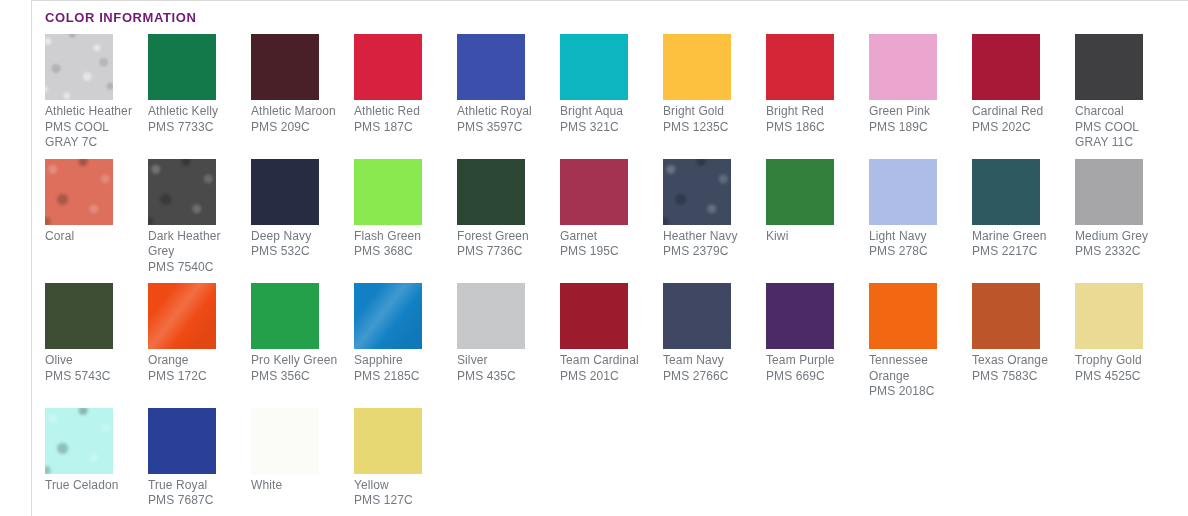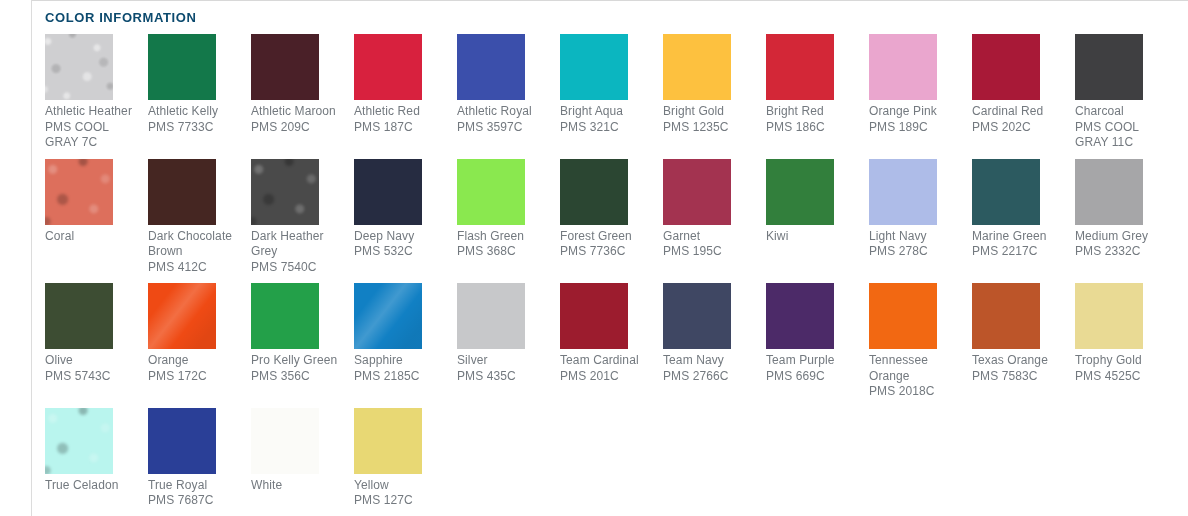--- a/index.html
+++ b/index.html
@@ -38,21 +38,21 @@
     top: 0;
     right: 0;
     bottom: 0;
     padding: 0;
     box-sizing: border-box;
   }
   #section-title {
     font-size: 13px;
     font-weight: bold;
     letter-spacing: .6px;
-    color: #0c4a6e;
+    color: #701a75;
     padding: 10px 0 0 13px;
     margin: 0;
     text-transform: uppercase;
   }
   #swatch-grid {
     display: grid;
     grid-template-columns: repeat(11, 103px);
     padding: 0 0 0 13px;
     margin-top: 9px;
     row-gap: 0;
@@ -170,43 +170,38 @@
         <span class="swatch-name">Bright Gold</span>
         <span class="swatch-pms">PMS 1235C</span>
       </div>
       <div class="swatch-cell">
         <span class="swatch-chip " style="background-color: rgb(211, 39, 55);"></span>
         <span class="swatch-name">Bright Red</span>
         <span class="swatch-pms">PMS 186C</span>
       </div>
       <div class="swatch-cell">
         <span class="swatch-chip " style="background-color: rgb(234, 166, 206);"></span>
-        <span class="swatch-name">Orange Pink</span>
+        <span class="swatch-name">Green Pink</span>
         <span class="swatch-pms">PMS 189C</span>
       </div>
       <div class="swatch-cell">
         <span class="swatch-chip " style="background-color: rgb(168, 25, 55);"></span>
         <span class="swatch-name">Cardinal Red</span>
         <span class="swatch-pms">PMS 202C</span>
       </div>
       <div class="swatch-cell">
         <span class="swatch-chip " style="background-color: rgb(63, 63, 65);"></span>
         <span class="swatch-name">Charcoal</span>
         <span class="swatch-pms">PMS COOL GRAY 11C</span>
       </div>
       <div class="swatch-cell">
         <span class="swatch-chip tex-mottle" style="background-color: rgb(221, 111, 92);"></span>
         <span class="swatch-name">Coral</span>
       </div>
       <div class="swatch-cell">
-        <span class="swatch-chip " style="background-color: rgb(69, 38, 34);"></span>
-        <span class="swatch-name">Dark Chocolate Brown</span>
-        <span class="swatch-pms">PMS 412C</span>
-      </div>
-      <div class="swatch-cell">
         <span class="swatch-chip tex-mottle" style="background-color: rgb(74, 74, 74);"></span>
         <span class="swatch-name">Dark Heather Grey</span>
         <span class="swatch-pms">PMS 7540C</span>
       </div>
       <div class="swatch-cell">
         <span class="swatch-chip " style="background-color: rgb(38, 44, 65);"></span>
         <span class="swatch-name">Deep Navy</span>
         <span class="swatch-pms">PMS 532C</span>
       </div>
       <div class="swatch-cell">
@@ -216,20 +211,25 @@
       </div>
       <div class="swatch-cell">
         <span class="swatch-chip " style="background-color: rgb(43, 70, 50);"></span>
         <span class="swatch-name">Forest Green</span>
         <span class="swatch-pms">PMS 7736C</span>
       </div>
       <div class="swatch-cell">
         <span class="swatch-chip " style="background-color: rgb(163, 51, 80);"></span>
         <span class="swatch-name">Garnet</span>
         <span class="swatch-pms">PMS 195C</span>
+      </div>
+      <div class="swatch-cell">
+        <span class="swatch-chip tex-mottle" style="background-color: rgb(63, 74, 96);"></span>
+        <span class="swatch-name">Heather Navy</span>
+        <span class="swatch-pms">PMS 2379C</span>
       </div>
       <div class="swatch-cell">
         <span class="swatch-chip " style="background-color: rgb(50, 127, 60);"></span>
         <span class="swatch-name">Kiwi</span>
       </div>
       <div class="swatch-cell">
         <span class="swatch-chip " style="background-color: rgb(174, 188, 232);"></span>
         <span class="swatch-name">Light Navy</span>
         <span class="swatch-pms">PMS 278C</span>
       </div>

